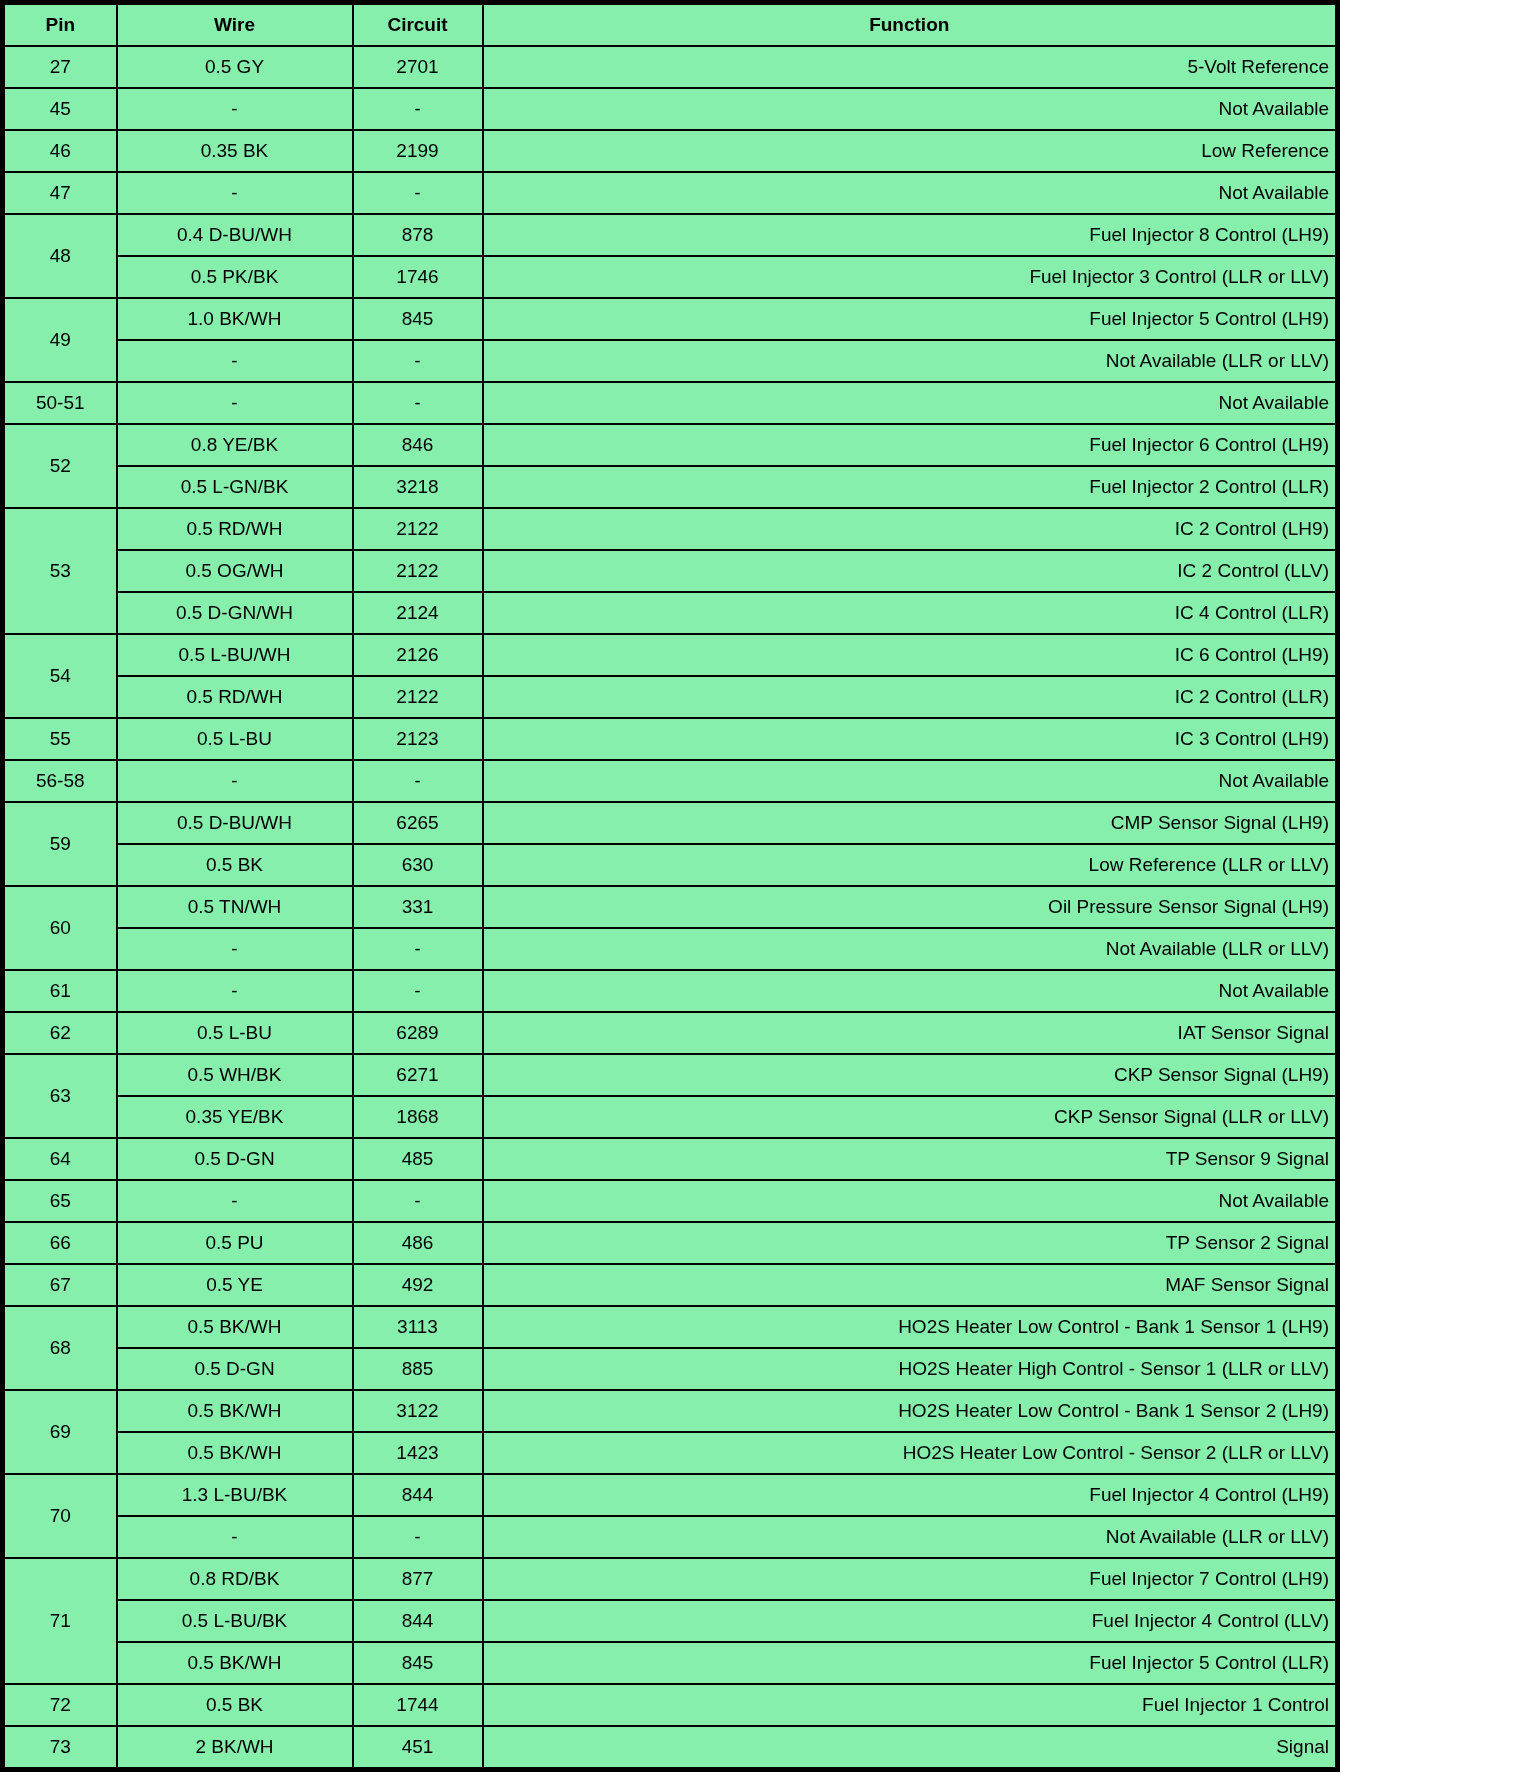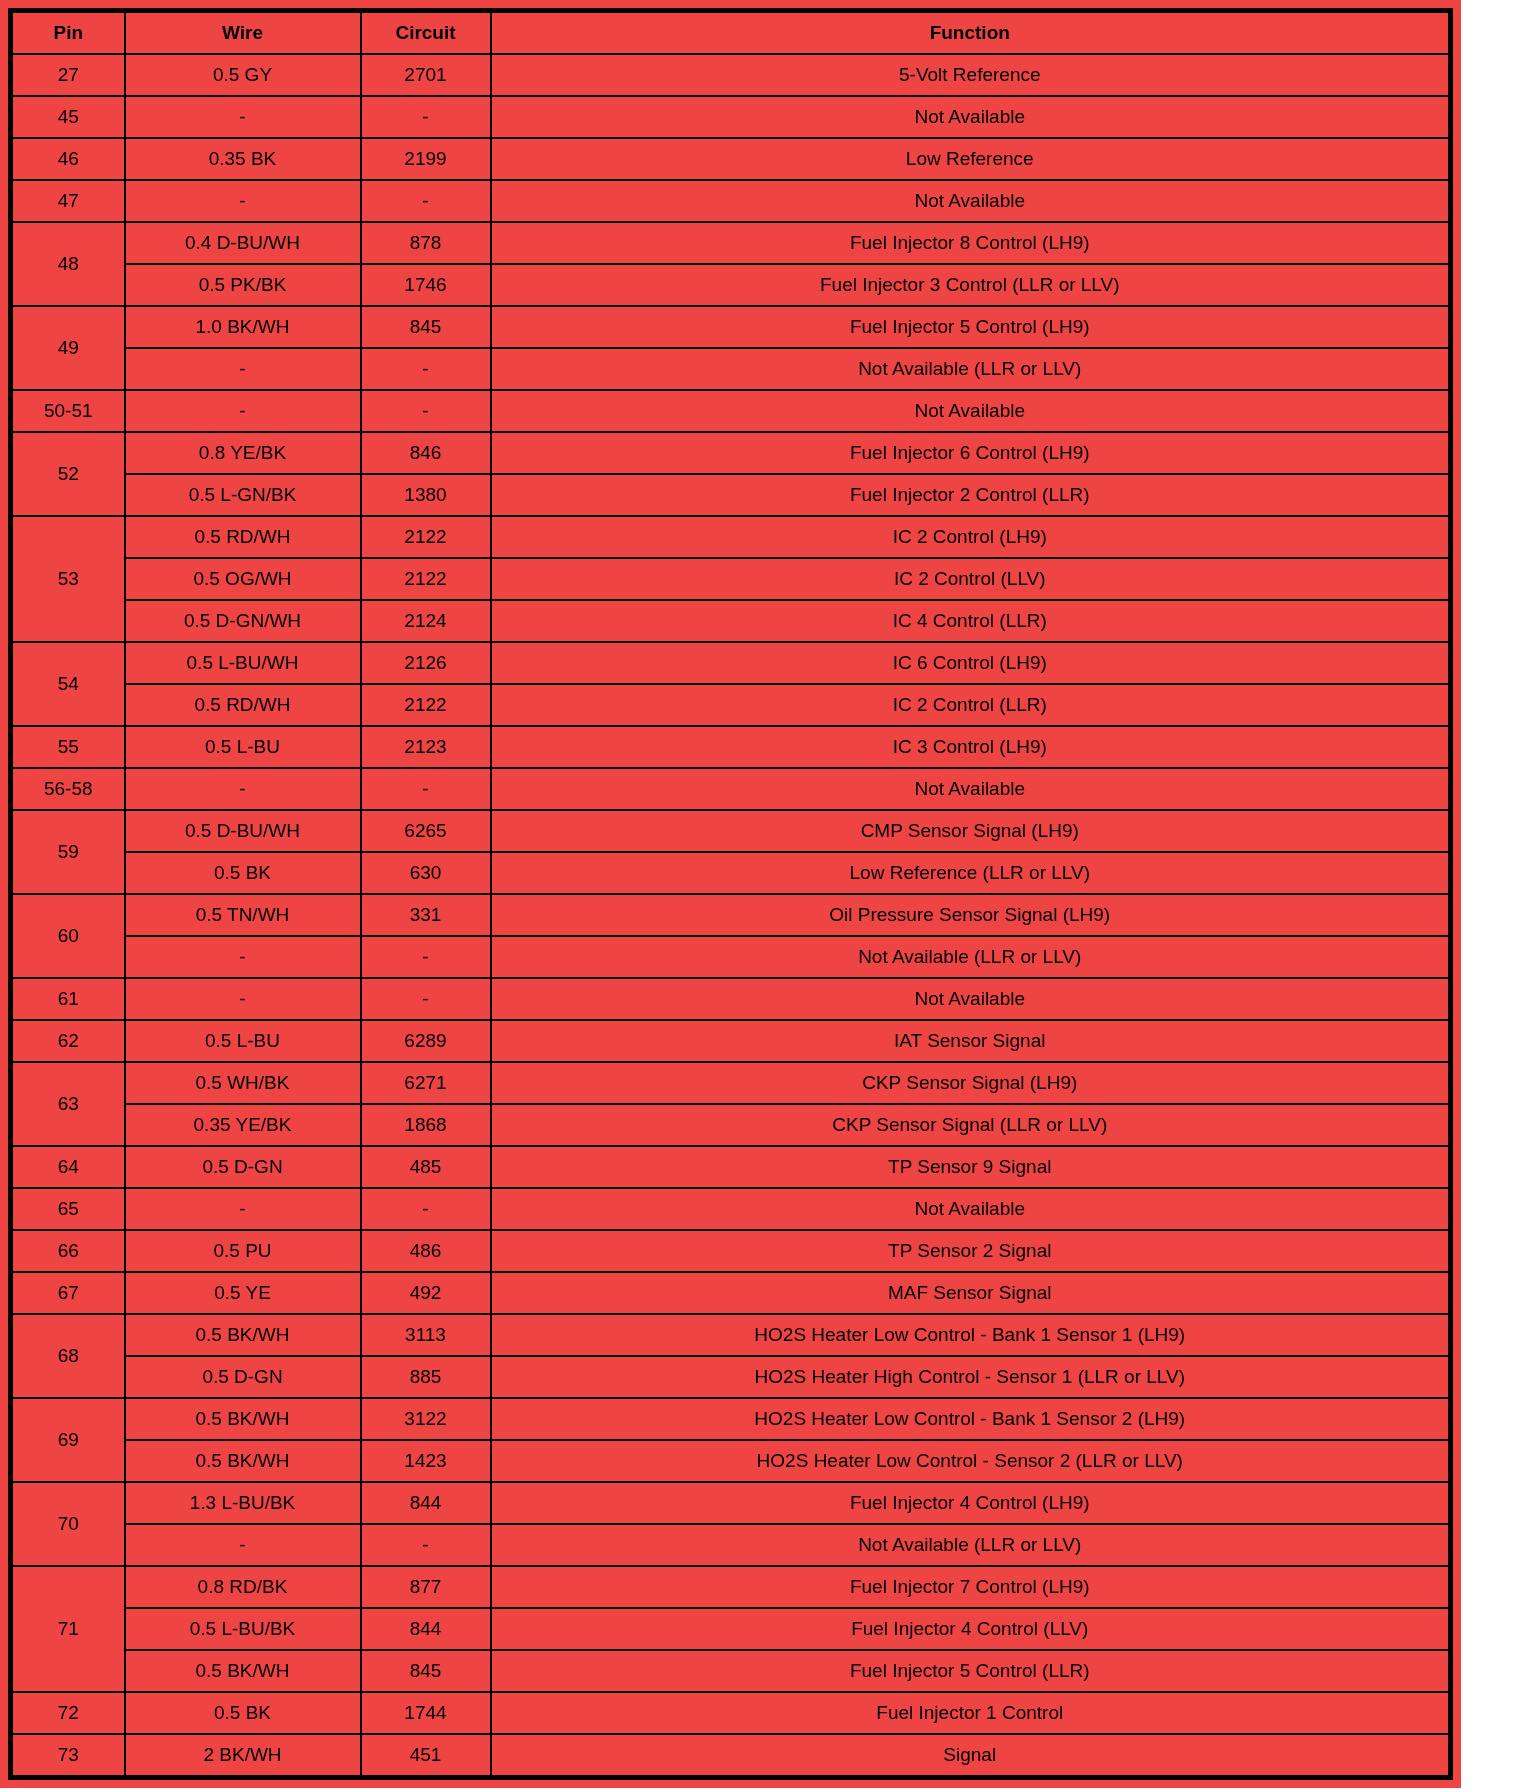--- a/index.html
+++ b/index.html
@@ -3,24 +3,23 @@
 <meta charset="utf-8">
 <style>
   html, body {
     margin: 0;
     padding: 0;
     background: #ffffff;
     color: #000000;
     font-family: "Liberation Sans", sans-serif;
   }
   .page {
-    width: 1461px;
+    width: 1340px;
     box-sizing: border-box;
-    padding: 8px;
-    background: #ef4444;
+    background: #86efac;
   }
   table.pinout {
     border-collapse: collapse;
     width: 100%;
     table-layout: fixed;
     border: 5px solid #000000;
   }
   table.pinout th,
   table.pinout td {
     border: 2px solid #000000;
@@ -34,21 +33,21 @@
   table.pinout th {
     font-weight: bold;
     text-align: center;
   }
   td.pin-cell,
   td.wire-cell,
   td.circuit-cell {
     text-align: center;
   }
   td.function-cell {
-    text-align: center;
+    text-align: right;
     padding-left: 8px;
   }
 </style>
 </head>
 <body>
 
 <div class="page">
   <table class="pinout">
     <colgroup>
       <col style="width:114px">
@@ -118,21 +117,21 @@
           <td class="function-cell">Not Available</td>
         </tr>
         <tr>
           <td class="pin-cell" rowspan="2">52</td>
           <td class="wire-cell">0.8 YE/BK</td>
           <td class="circuit-cell">846</td>
           <td class="function-cell">Fuel Injector 6 Control (LH9)</td>
         </tr>
         <tr>
           <td class="wire-cell">0.5 L-GN/BK</td>
-          <td class="circuit-cell">1380</td>
+          <td class="circuit-cell">3218</td>
           <td class="function-cell">Fuel Injector 2 Control (LLR)</td>
         </tr>
         <tr>
           <td class="pin-cell" rowspan="3">53</td>
           <td class="wire-cell">0.5 RD/WH</td>
           <td class="circuit-cell">2122</td>
           <td class="function-cell">IC 2 Control (LH9)</td>
         </tr>
         <tr>
           <td class="wire-cell">0.5 OG/WH</td>

